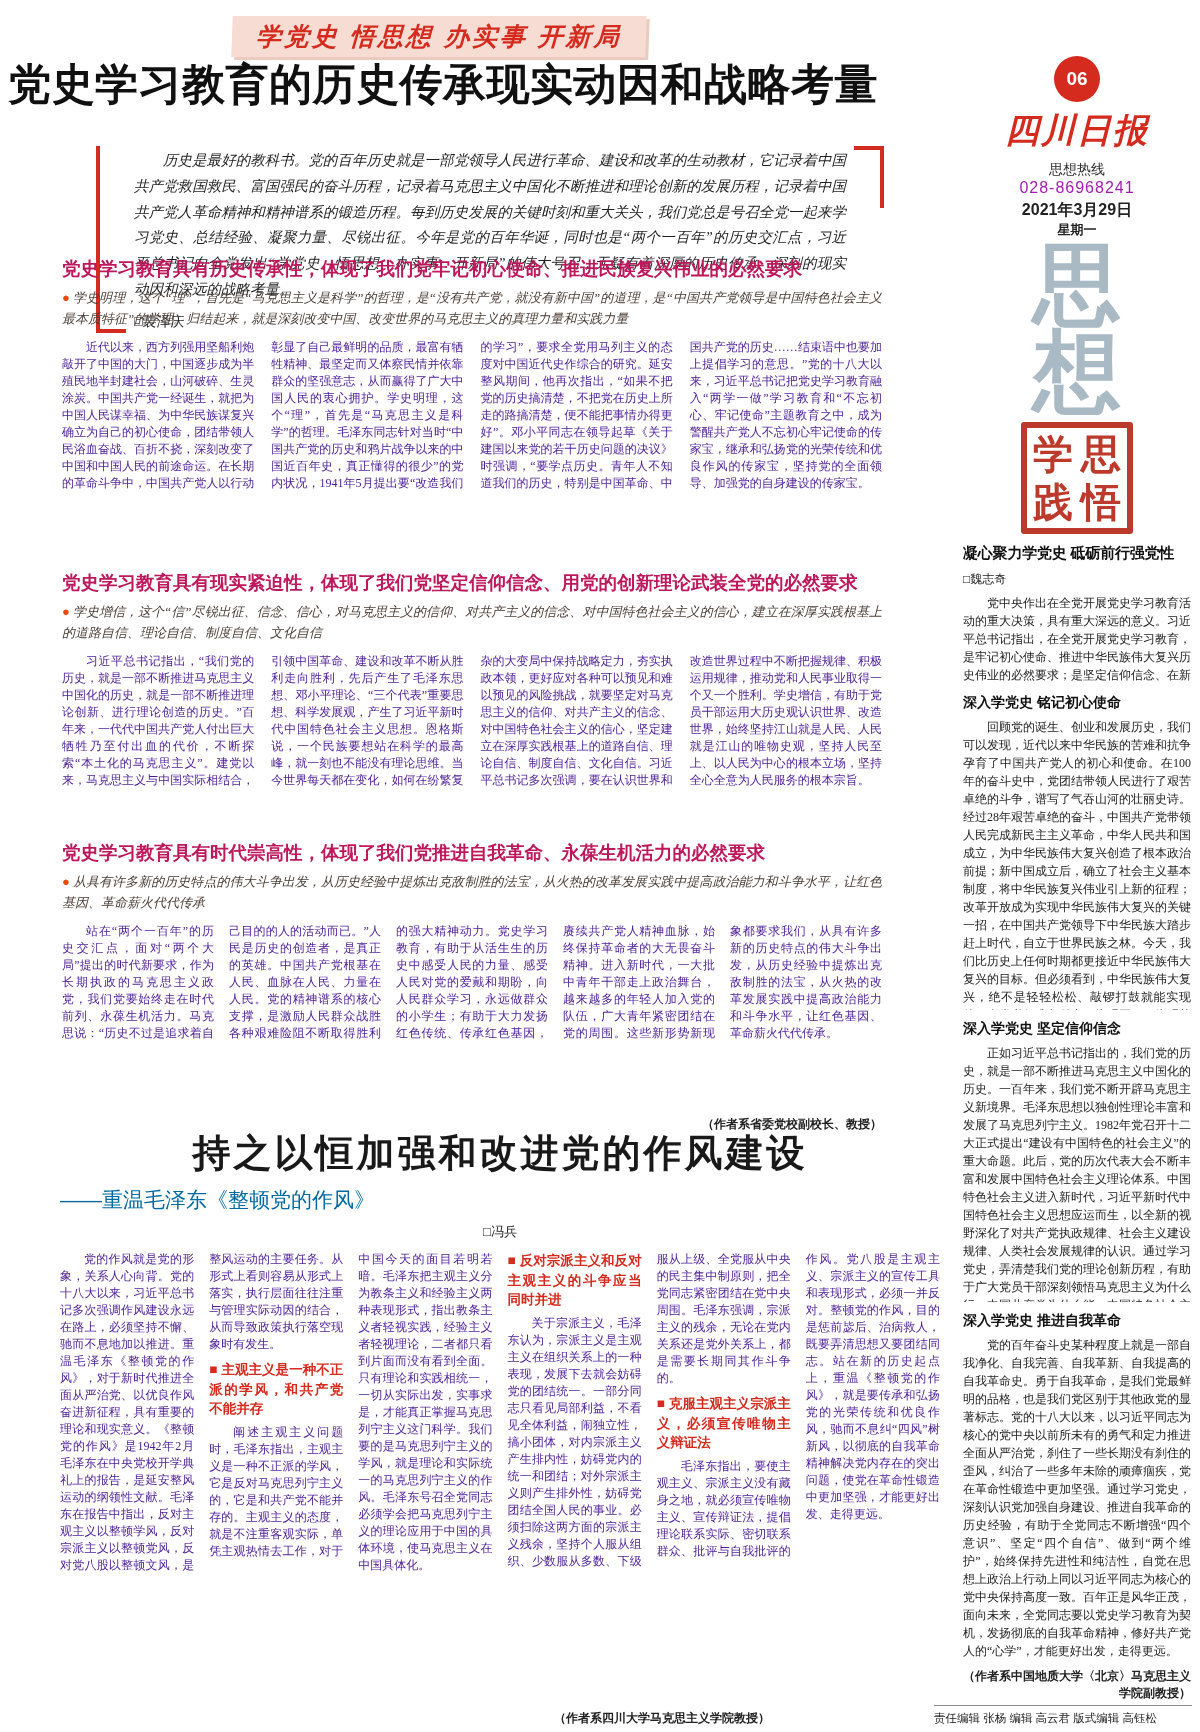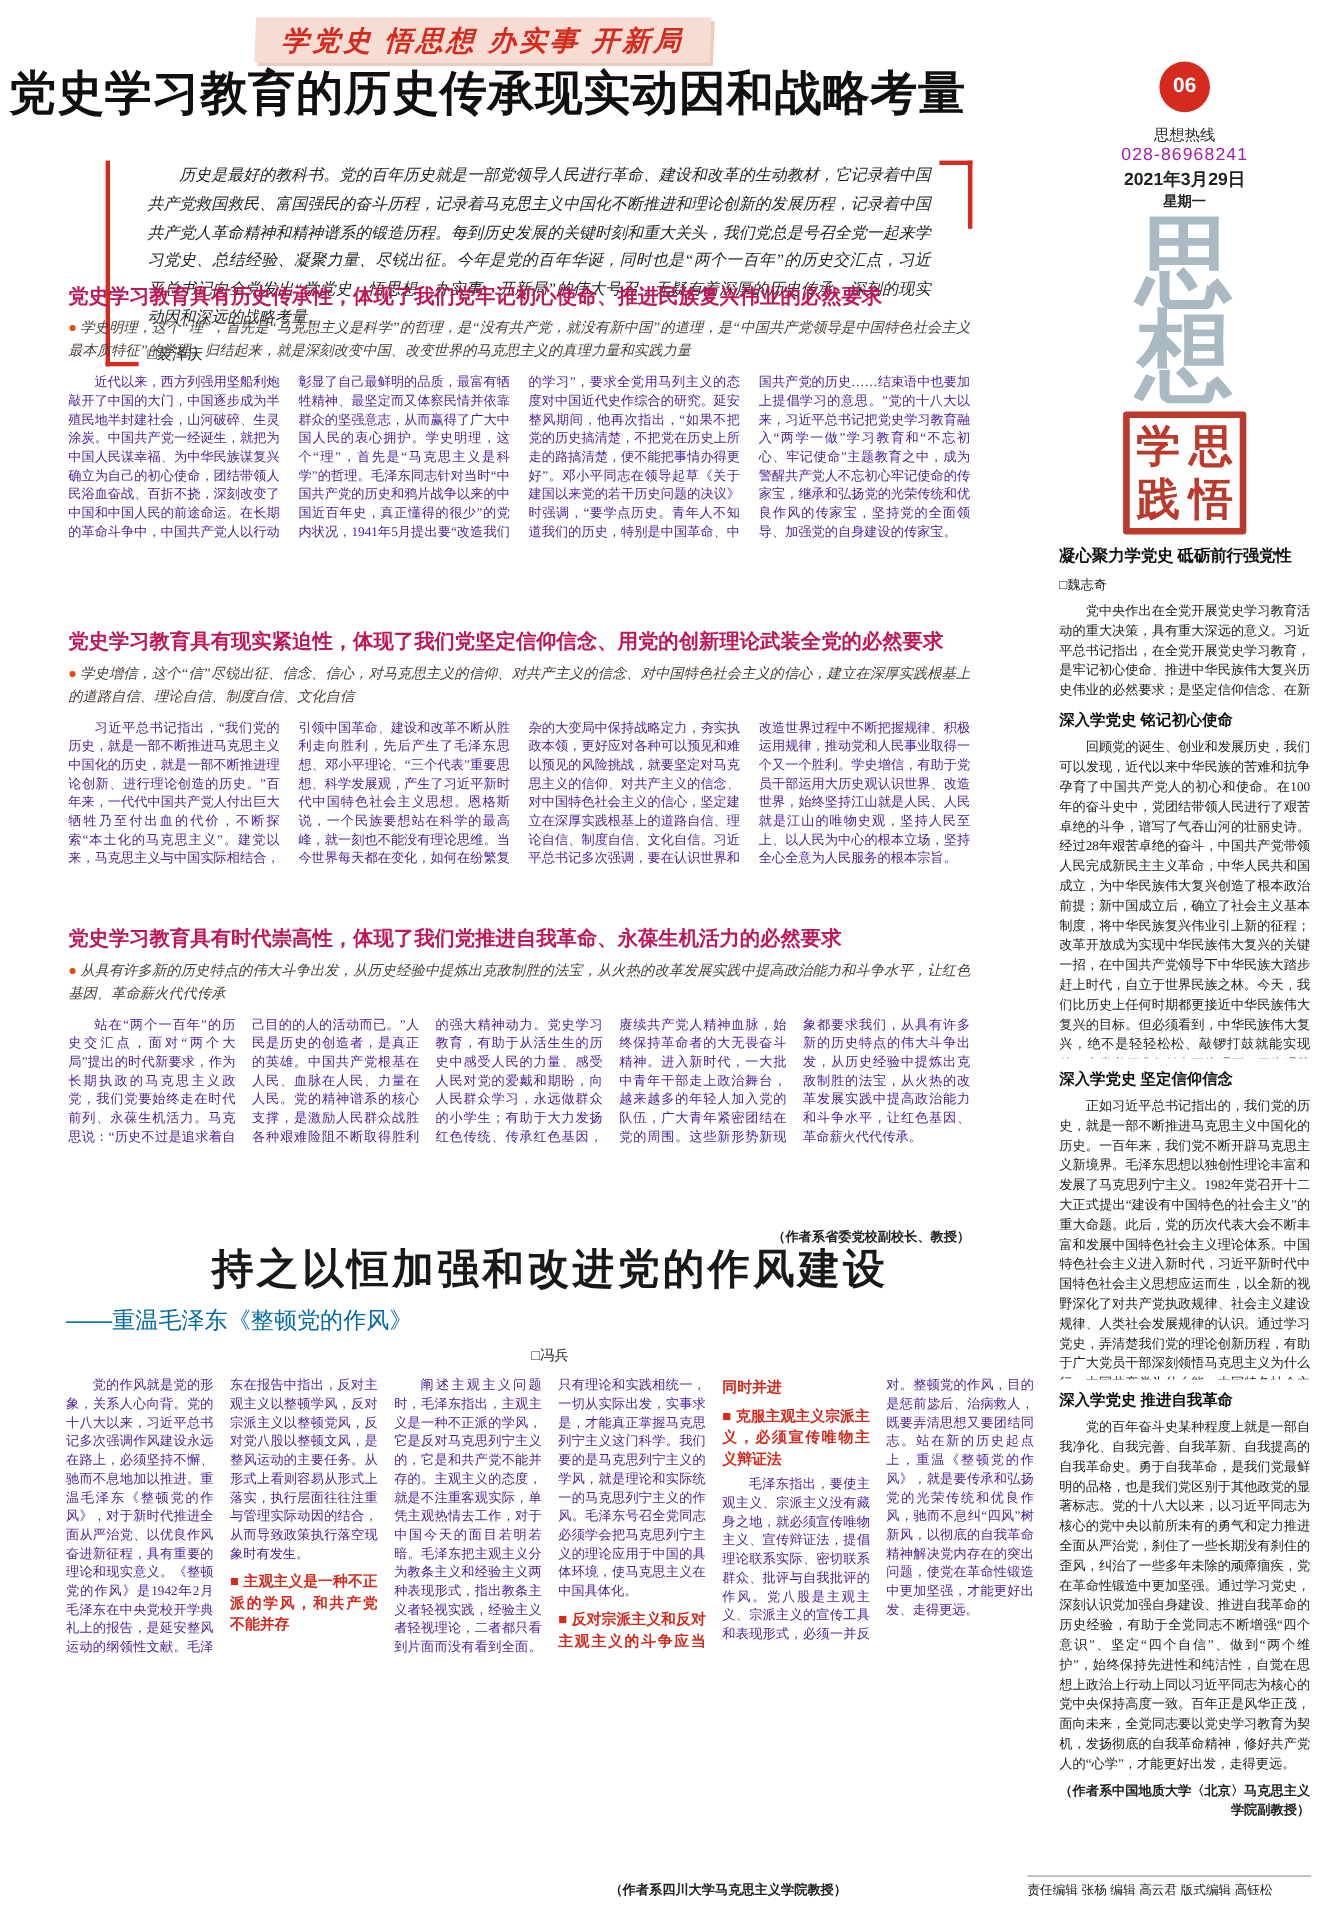--- a/index.html
+++ b/index.html
@@ -137,28 +137,30 @@
 
   <div class="feature">
     <h2>持之以恒加强和改进党的作风建设</h2>
     <div class="subtitle">——重温毛泽东《整顿党的作风》</div>
     <div class="byline">□冯兵</div>
     <div class="cols">
       <p>党的作风就是党的形象，关系人心向背。党的十八大以来，习近平总书记多次强调作风建设永远在路上，必须坚持不懈、驰而不息地加以推进。重温毛泽东《整顿党的作风》，对于新时代推进全面从严治党、以优良作风奋进新征程，具有重要的理论和现实意义。《整顿党的作风》是1942年2月毛泽东在中央党校开学典礼上的报告，是延安整风运动的纲领性文献。毛泽东在报告中指出，反对主观主义以整顿学风，反对宗派主义以整顿党风，反对党八股以整顿文风，是整风运动的主要任务。从形式上看则容易从形式上落实，执行层面往往注重与管理实际动因的结合，从而导致政策执行落空现象时有发生。</p>
       <h4><span class="sq">■</span><span>主观主义是一种不正派的学风，和共产党不能并存</span></h4>
       <p>阐述主观主义问题时，毛泽东指出，主观主义是一种不正派的学风，它是反对马克思列宁主义的，它是和共产党不能并存的。主观主义的态度，就是不注重客观实际，单凭主观热情去工作，对于中国今天的面目若明若暗。毛泽东把主观主义分为教条主义和经验主义两种表现形式，指出教条主义者轻视实践，经验主义者轻视理论，二者都只看到片面而没有看到全面。只有理论和实践相统一，一切从实际出发，实事求是，才能真正掌握马克思列宁主义这门科学。我们要的是马克思列宁主义的学风，就是理论和实际统一的马克思列宁主义的作风。毛泽东号召全党同志必须学会把马克思列宁主义的理论应用于中国的具体环境，使马克思主义在中国具体化。</p>
       <h4><span class="sq">■</span><span>反对宗派主义和反对主观主义的斗争应当同时并进</span></h4>
+      <p>关于宗派主义，毛泽东认为，宗派主义是主观主义在组织关系上的一种表现，发展下去就会妨碍党的团结统一。一部分同志只看见局部利益，不看见全体利益，闹独立性，搞小团体，对内宗派主义产生排内性，妨碍党内的统一和团结；对外宗派主义则产生排外性，妨碍党团结全国人民的事业。必须扫除这两方面的宗派主义残余，坚持个人服从组织、少数服从多数、下级服从上级、全党服从中央的民主集中制原则，把全党同志紧密团结在党中央周围。毛泽东强调，宗派主义的残余，无论在党内关系还是党外关系上，都是需要长期同其作斗争的。</p>
       <h4><span class="sq">■</span><span>克服主观主义宗派主义，必须宣传唯物主义辩证法</span></h4>
       <p>毛泽东指出，要使主观主义、宗派主义没有藏身之地，就必须宣传唯物主义、宣传辩证法，提倡理论联系实际、密切联系群众、批评与自我批评的作风。党八股是主观主义、宗派主义的宣传工具和表现形式，必须一并反对。整顿党的作风，目的是惩前毖后、治病救人，既要弄清思想又要团结同志。站在新的历史起点上，重温《整顿党的作风》，就是要传承和弘扬党的光荣传统和优良作风，驰而不息纠“四风”树新风，以彻底的自我革命精神解决党内存在的突出问题，使党在革命性锻造中更加坚强，才能更好出发、走得更远。</p>
     </div>
     <div class="author-note feat-author">（作者系四川大学马克思主义学院教授）</div>
   </div>
 
   <div class="sidebar">
     <div class="pageno">06</div>
+    <div class="paper">四川日报</div>
     <div class="hotline-label">思想热线</div>
     <div class="hotline-num">028-86968241</div>
     <div class="date">2021年3月29日</div>
     <div class="weekday">星期一</div>
     <div class="weekly">
       <div class="ch">思</div>
       <div class="ch">想</div>
     </div>
     <div class="stamp">
       <span>学</span>

